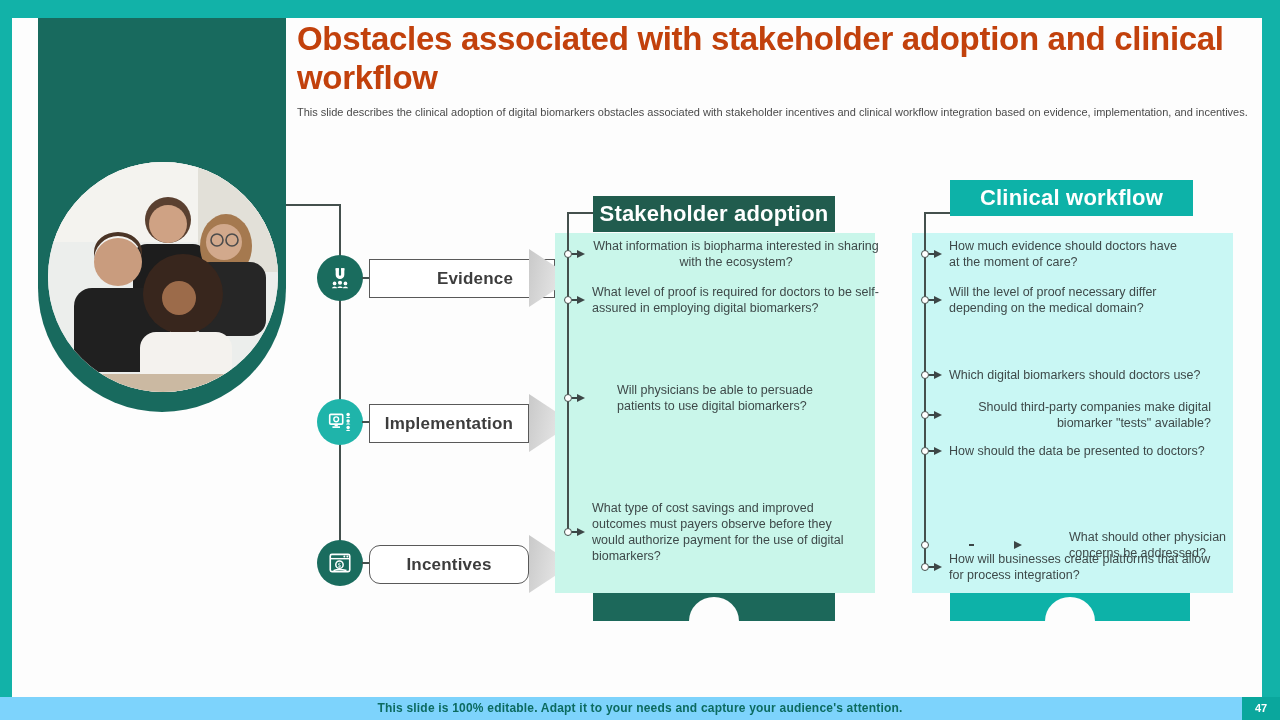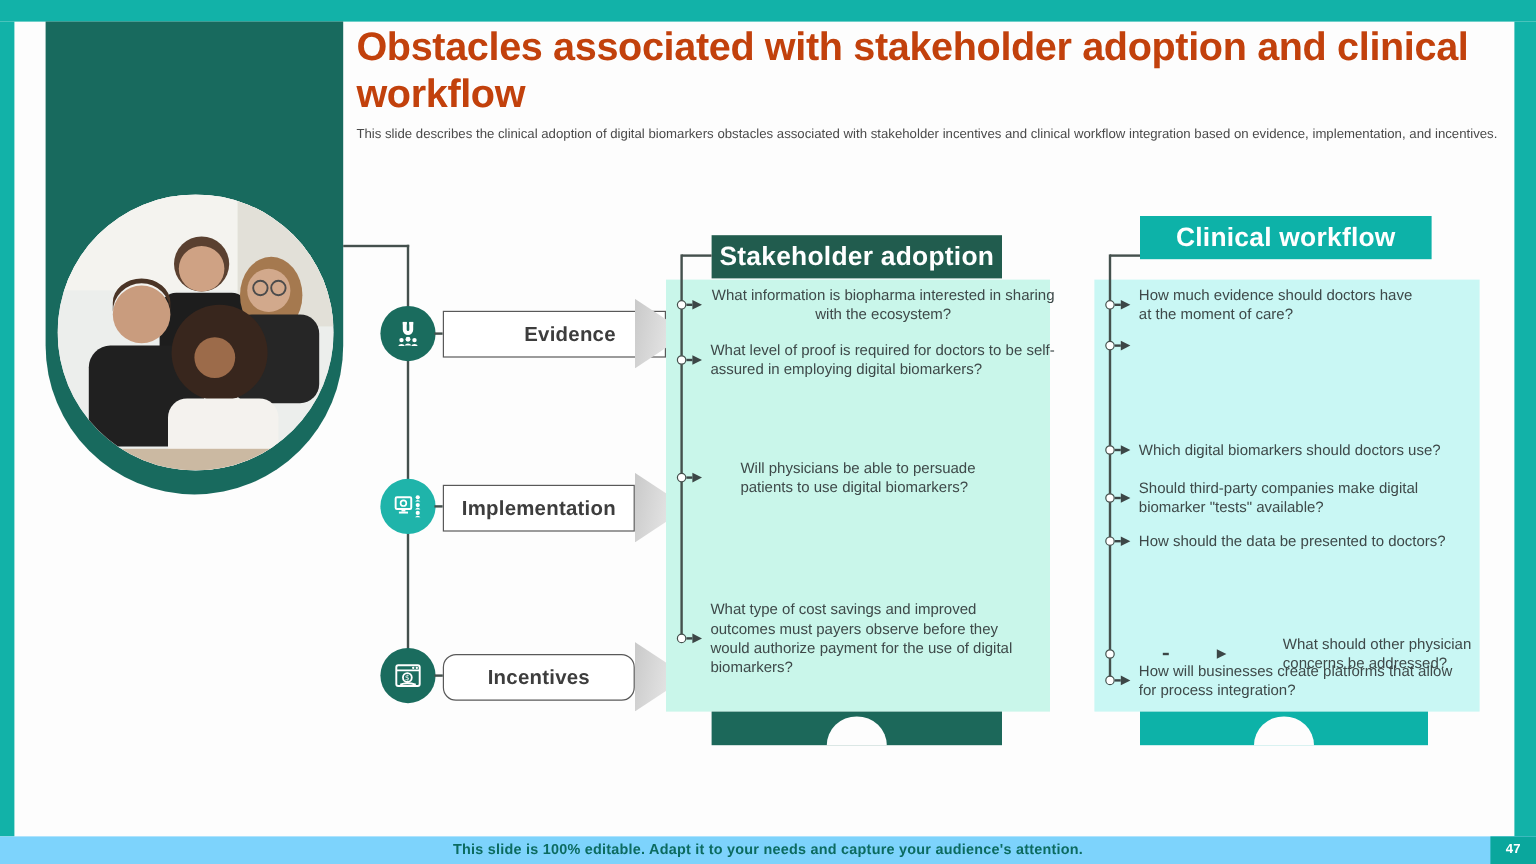--- a/index.html
+++ b/index.html
@@ -217,32 +217,33 @@
   <div class="q" style="left:921px; top:238px;">
     <span class="q-dot"></span>
       <span class="q-stem"></span>
       <span class="q-head"></span>
     <span class="q-text" style="width:240px;">How much evidence should doctors have at the moment of care?</span>
   </div>
   <div class="q" style="left:921px; top:284px;">
     <span class="q-dot"></span>
       <span class="q-stem"></span>
       <span class="q-head"></span>
+    <span class="q-text" style="width:250px;">Will the level of proof necessary differ depending on the medical domain?</span>
   </div>
   <div class="q" style="left:921px; top:367px;">
     <span class="q-dot"></span>
       <span class="q-stem"></span>
       <span class="q-head"></span>
     <span class="q-text">Which digital biomarkers should doctors use?</span>
   </div>
   <div class="q" style="left:921px; top:399px;">
     <span class="q-dot"></span>
       <span class="q-stem"></span>
       <span class="q-head"></span>
-    <span class="q-text" style="width:262px;">Should third-party companies make digital biomarker "tests" available?</span>
+    <span class="q-text" style="width:262px;text-align:right;">Should third-party companies make digital biomarker "tests" available?</span>
   </div>
   <div class="q" style="left:921px; top:443px;">
     <span class="q-dot"></span>
       <span class="q-stem"></span>
       <span class="q-head"></span>
     <span class="q-text">How should the data be presented to doctors?</span>
   </div>
   <div class="q" style="left:921px; top:529px;gap:40px;">
     <span class="q-dot"></span>
       <span class="q-stem"></span>

